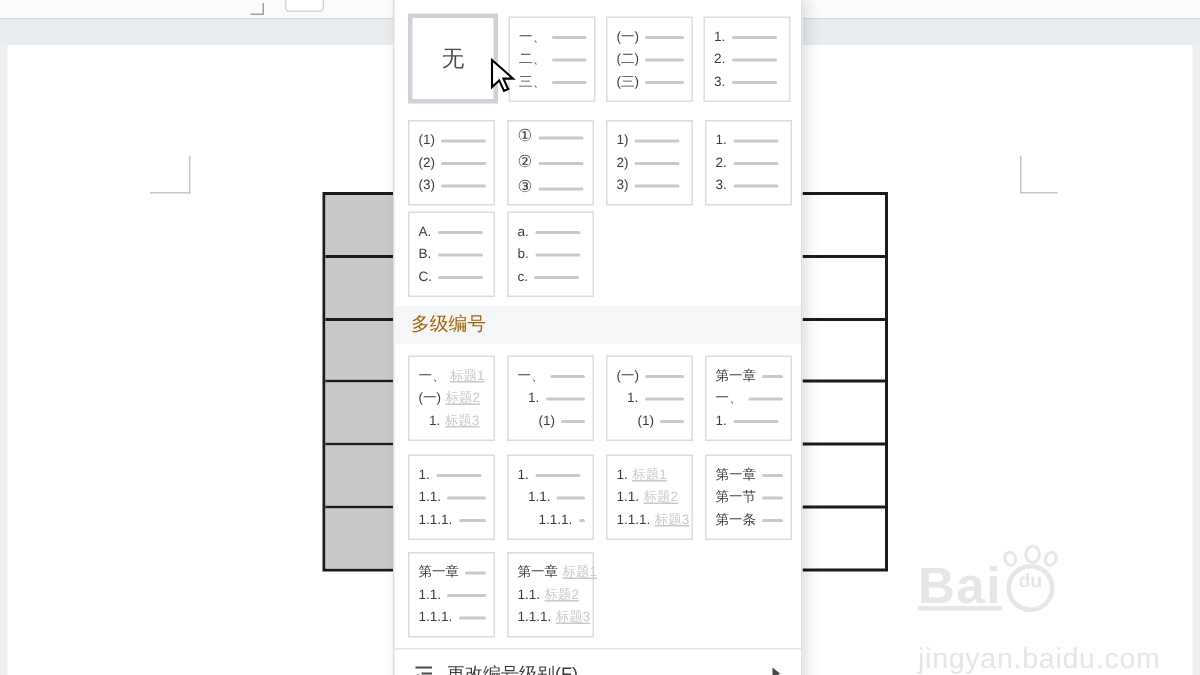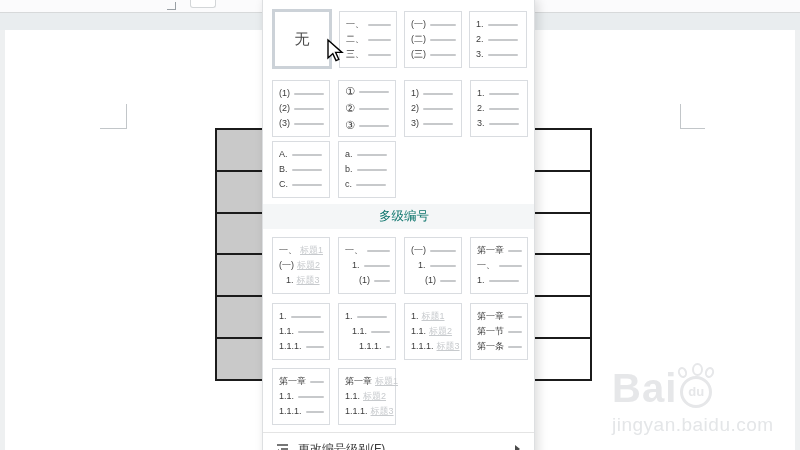--- a/index.html
+++ b/index.html
@@ -30,37 +30,37 @@
   .tile.none{width:60px;height:60px;border:3px solid #ccd2d8;align-items:center;justify-content:center;padding:0;}
   .tile.shift{margin-top:2px;}
   .none-label{font-size:15px;color:#4b4b4b;}
   .entry{display:flex;align-items:center;min-height:9px;}
   .entry.ind1{margin-left:7px;}
   .entry.ind2{margin-left:14px;}
   .num{font-size:9px;color:#3c3c3c;white-space:nowrap;line-height:1;}
   .num.circ{font-size:11px;}
   .t-line{flex:1;max-width:30px;height:2px;background:#c7c9cb;margin-left:4px;margin-right:1px;border-radius:1px;}
   .g-label{font-size:9px;color:#c7cacd;margin-left:3px;white-space:nowrap;line-height:1;text-decoration:underline;}
-  .ml-header{position:absolute;left:0;right:0;top:207px;height:25px;background:#f4f6f7;color:#0f766e;font-size:12.5px;line-height:25px;padding-left:11px;box-sizing:border-box;text-align:center;}
+  .ml-header{position:absolute;left:0;right:0;top:207px;height:25px;background:#f4f6f7;color:#a16207;font-size:12.5px;line-height:25px;padding-left:11px;box-sizing:border-box;}
   .panel-footer{position:absolute;left:0;right:0;top:435px;height:27px;border-top:1px solid #e4e4e4;display:flex;align-items:center;padding:6px 10px 0 12px;box-sizing:border-box;}
   .f-icon{flex:none;}
   .f-label{font-size:12px;color:#3a3a3a;margin-left:8px;flex:1;white-space:nowrap;}
   .f-chevron{width:0;height:0;border-left:5px solid #4a4a4a;border-top:4px solid transparent;border-bottom:4px solid transparent;margin-right:4px;}
   
   .watermark{position:absolute;left:612px;top:371px;z-index:6;color:#e6e7e9;user-select:none;}
   .wm-row{display:flex;align-items:flex-end;height:37px;}
-  .wm-bai{font-size:40px;font-weight:bold;line-height:1;letter-spacing:1px;}
-  .wm-paw{position:relative;width:32px;height:32px;border:3px solid #e6e7e9;border-radius:50%;margin:0 3px;display:flex;align-items:center;justify-content:center;box-sizing:border-box;}
+  .wm-bai{font-size:34px;font-weight:bold;line-height:1;letter-spacing:1px;text-decoration:underline;}
+  .wm-paw{position:relative;width:32px;height:32px;border:3px solid #e6e7e9;border-radius:50%;margin:0 3px;display:flex;align-items:flex-start;justify-content:center;box-sizing:border-box;}
   .wm-du{font-size:13px;font-weight:bold;line-height:1.3;}
   .toe{position:absolute;border:2px solid #e6e7e9;border-radius:50%;background:#fff;box-sizing:border-box;}
   .toe.t1{width:9px;height:11px;left:-5px;top:-12px;transform:rotate(-20deg);}
   .toe.t2{width:11px;height:13px;left:9px;top:-16px;}
   .toe.t3{width:9px;height:11px;right:-5px;top:-12px;transform:rotate(20deg);}
   .wm-jy{font-size:29px;font-weight:bold;line-height:1;margin-left:5px;letter-spacing:2px;}
-  .wm-url{font-size:19px;margin-top:6px;letter-spacing:0.5px;color:#e4e6e8;}
+  .wm-url{font-size:19px;margin-top:21px;letter-spacing:0.5px;color:#e4e6e8;}
   
   .cursor{position:absolute;left:325px;top:38px;z-index:100;}
 </style>
 </head>
 <body>
 
 <div class="topbar">
   <div class="mark-angle"></div>
   <div class="mark-tab"></div>
 </div>

